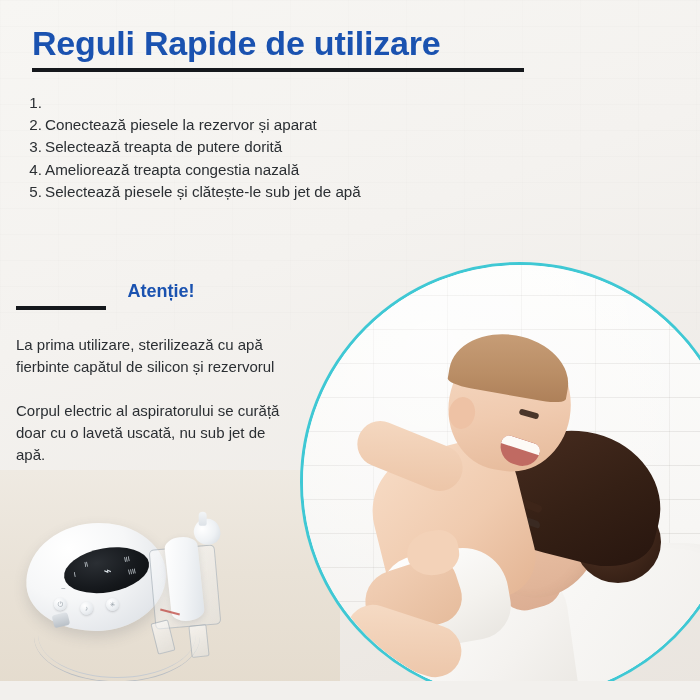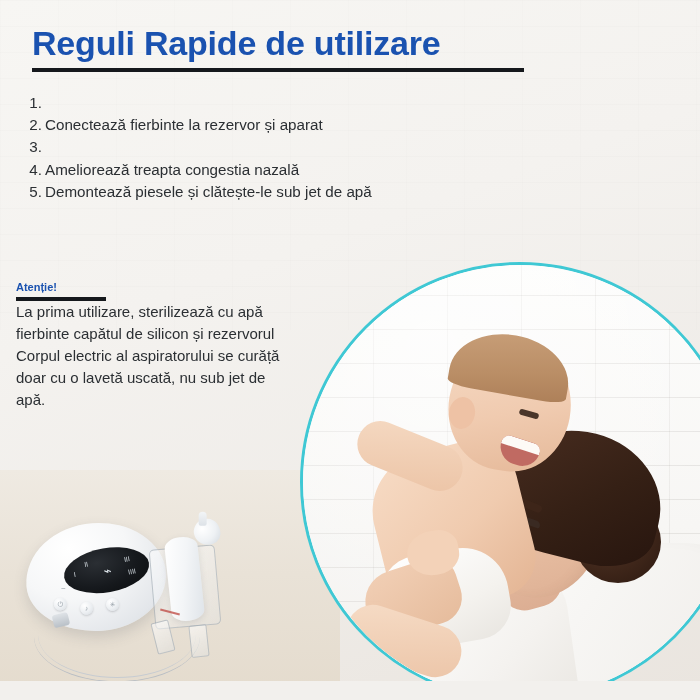--- a/index.html
+++ b/index.html
@@ -93,39 +93,40 @@
 
   
   .attention-block {
     position: absolute;
     left: 16px;
     top: 281px;
     width: 290px;
   }
   .attention-title {
     margin: 0;
-    font-size: 11px;
+    font-size: 18px;
     font-weight: bold;
     color: #1a52b0;
+    text-align: center;
   }
   .attention-rule {
     margin-top: 4px;
     width: 90px;
     height: 3.5px;
     background: #15181c;
   }
   .attention-para {
     margin: 0;
     font-size: 15px;
     color: #2b2f33;
     line-height: 1.47;
     width: 280px;
   }
-  .attention-para.first { }
-  .attention-para.second { }
+  .attention-para.first { margin-top: 24px; }
+  .attention-para.second { margin-top: 22px; }
 
   
   .photo-circle-wrap {
     position: absolute;
     left: 300px;
     top: 262px;
     width: 440px;
     height: 440px;
   }
   .photo-circle {
@@ -615,32 +616,33 @@
     <h1 class="main-title">Reguli Rapide de utilizare</h1>
     <div class="title-rule"></div>
   </div>
 
   <ol class="steps">
     <li class="step-row">
       <span class="step-num">1.</span>
     </li>
     <li class="step-row">
       <span class="step-num">2.</span>
-      <span class="step-text">Conectează fierbinte la rezervor și aparat</span>
+      <span class="step-text">Conectează piesele la rezervor și aparat</span>
     </li>
     <li class="step-row">
       <span class="step-num">3.</span>
+      <span class="step-text">Selectează treapta de putere dorită</span>
     </li>
     <li class="step-row">
       <span class="step-num">4.</span>
       <span class="step-text">Ameliorează treapta congestia nazală</span>
     </li>
     <li class="step-row">
       <span class="step-num">5.</span>
-      <span class="step-text">Demontează piesele și clătește-le sub jet de apă</span>
+      <span class="step-text">Selectează piesele și clătește-le sub jet de apă</span>
     </li>
   </ol>
 
   <div class="attention-block">
     <h2 class="attention-title">Atenție!</h2>
     <div class="attention-rule"></div>
     <p class="attention-para first">La prima utilizare, sterilizează cu apă fierbinte capătul de silicon și rezervorul</p>
     <p class="attention-para second">Corpul electric al aspiratorului se curăță doar cu o lavetă uscată, nu sub jet de apă.</p>
   </div>
 

